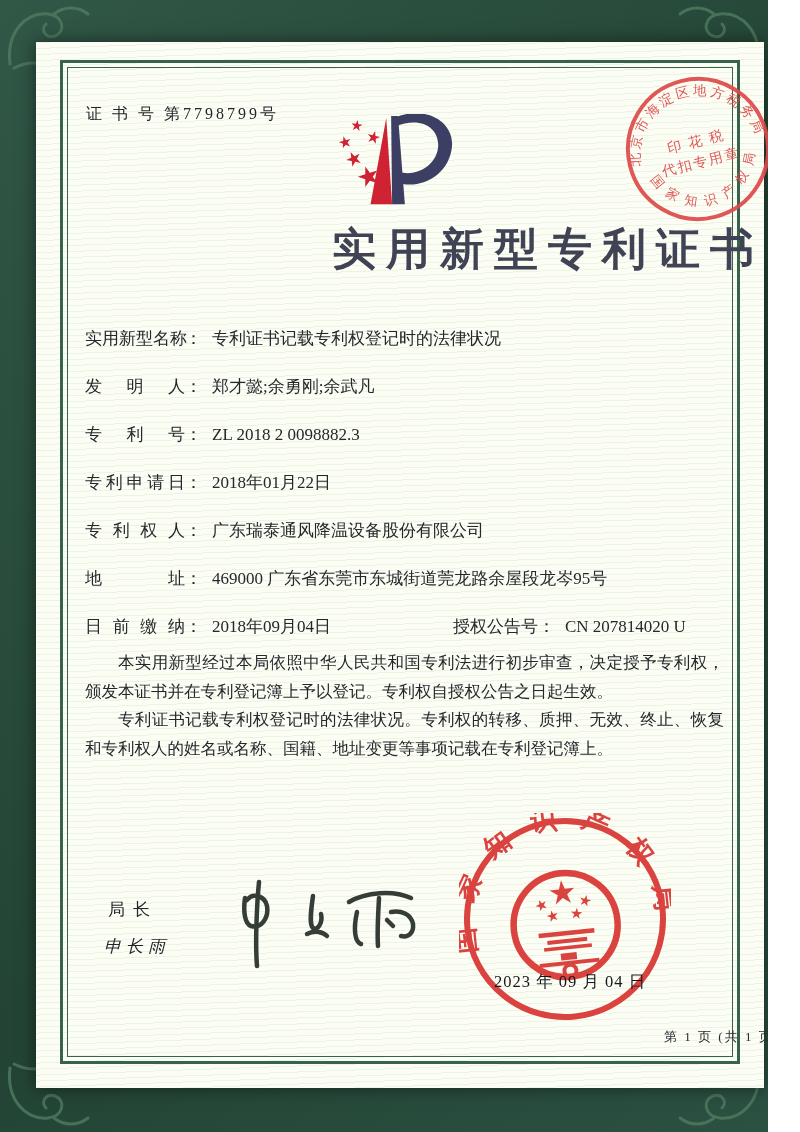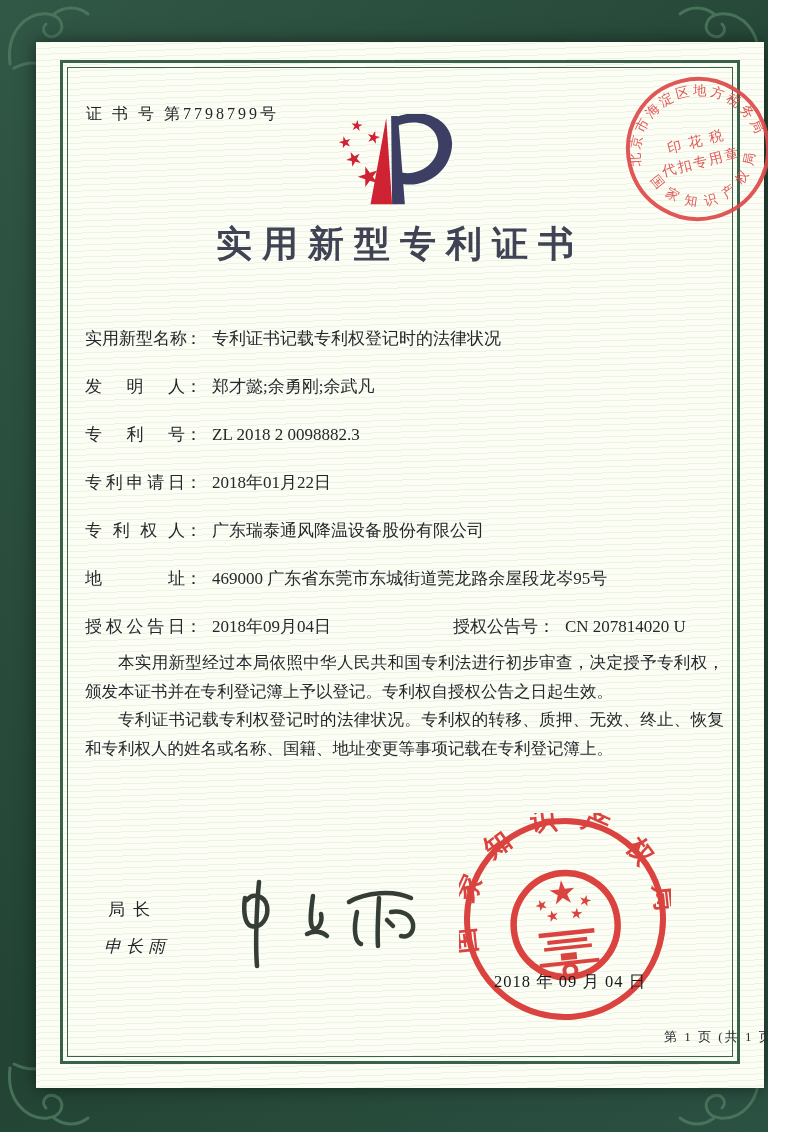--- a/index.html
+++ b/index.html
@@ -9,22 +9,22 @@
          font-family:"Liberation Serif","DejaVu Serif",serif;}
   .corner{position:absolute;opacity:.75;}
   .paper{position:absolute;left:36px;top:42px;width:728px;height:1046px;
          background-color:#fcfdf5;
          background-image:repeating-linear-gradient(178deg,rgba(168,205,150,.20) 0 1px,transparent 1px 6px);
          box-shadow:0 0 16px rgba(0,0,0,.5);}
   .frame{position:absolute;left:24px;top:18px;right:24px;bottom:24px;border:3px solid var(--frame-green,#38634a);}
   .frame-inner{position:absolute;inset:4px;border:1px solid var(--frame-green,#38634a);}
   .cert-no{position:absolute;left:50px;top:62px;font-size:16px;letter-spacing:3px;color:#23262a;}
   .logo{position:absolute;left:292px;top:72px;width:140px;height:98px;}
-  .title{position:absolute;left:0;top:178px;width:100%;text-align:center;
-         font-size:36px;font-weight:700;letter-spacing:10px;color:#3f4354;}
+  .title{position:absolute;left:0;top:178px;width:100%;text-align:right;
+         font-size:44px;font-weight:700;letter-spacing:10px;color:#3f4354;}
   .stamp{position:absolute;left:582px;top:27px;width:160px;height:160px;opacity:.92;}
   .fields{position:absolute;left:49px;top:285px;width:648px;font-size:17px;color:#24282c;}
   .field{height:48px;white-space:nowrap;}
   .f-label{display:inline-block;width:100px;text-align:justify;text-align-last:justify;}
   .f-colon{margin-right:10px;}
   .grant-right{position:absolute;left:368px;display:inline-block;}
   .paras{position:absolute;left:49px;top:607px;width:639px;font-size:16.5px;line-height:28.5px;
          text-align:justify;color:#24282c;}
   .paras p{margin:0;text-indent:2em;}
   .sig-title{position:absolute;left:72px;top:856px;font-size:17px;letter-spacing:8px;color:#23262a;text-align:right;}
@@ -130,21 +130,21 @@
         <span class="f-label">专利申请日</span><span class="f-colon">：</span><span>2018年01月22日</span>
       </div>
       <div class="field">
         <span class="f-label">专利权人</span><span class="f-colon">：</span><span>广东瑞泰通风降温设备股份有限公司</span>
       </div>
       <div class="field">
         <span class="f-label">地址</span><span class="f-colon">：</span><span>469000 广东省东莞市东城街道莞龙路余屋段龙岑95号</span>
       </div>
       <div class="field" style="position:relative">
         <span>
-          <span class="f-label">授权公告日</span><span class="f-colon">：</span><span>2018年09月04日</span>
+          <span class="f-label">日前缴纳</span><span class="f-colon">：</span><span>2018年09月04日</span>
         </span>
         <span class="grant-right">
           <span>授权公告号</span><span class="f-colon">：</span><span>CN 207814020 U</span>
         </span>
       </div>
     </div>
 
     <div class="paras">
       <p>本实用新型经过本局依照中华人民共和国专利法进行初步审查，决定授予专利权，颁发本证书并在专利登记簿上予以登记。专利权自授权公告之日起生效。</p>
       <p>专利证书记载专利权登记时的法律状况。专利权的转移、质押、无效、终止、恢复和专利权人的姓名或名称、国籍、地址变更等事项记载在专利登记簿上。</p>
@@ -187,17 +187,17 @@
           <rect x="78" y="118" width="56" height="4.5" stroke="none"></rect>
           <rect x="86" y="126" width="40" height="4" stroke="none"></rect>
           <rect x="82" y="133" width="48" height="3.5" stroke="none"></rect>
           <rect x="98" y="140" width="16" height="7" stroke="none"></rect>
           <rect x="76" y="148" width="60" height="4" stroke="none"></rect>
           <circle cx="106" cy="158" r="6" fill="none" stroke-width="4"></circle>
         </g>
       </g>
     </svg>
 
-    <div class="seal-date">2018 年 09 月 04 日</div>
+    <div class="seal-date">2023 年 09 月 04 日</div>
 
     <div class="footer">第 1 页 (共 1 页)</div>
   </div>
 </div>
 
 </body></html>

